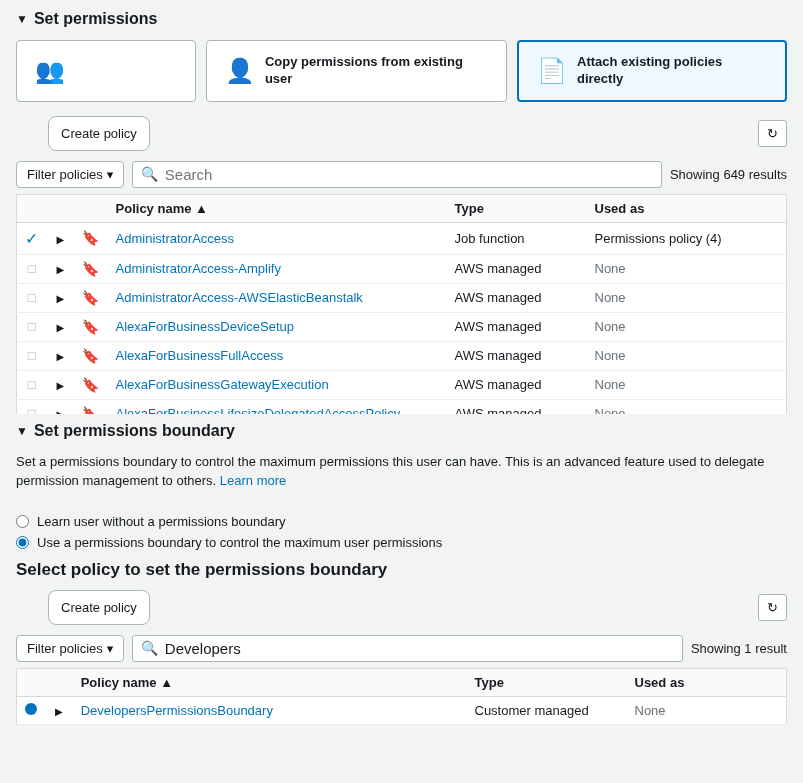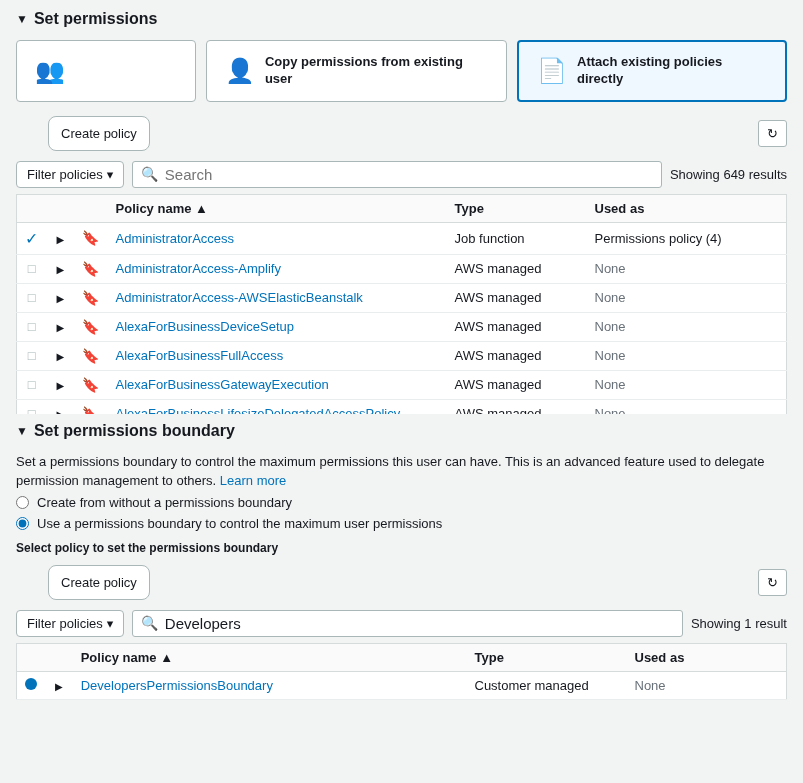--- a/index.html
+++ b/index.html
@@ -196,40 +196,40 @@
     }
 
     
     .boundary-section {
       margin-top: 8px;
       margin-bottom: 14px;
     }
     .boundary-description {
       font-size: 13px;
       color: #16191f;
-      margin-bottom: 4px;
+      margin-bottom: 23px;
       line-height: 1.5;
     }
     .boundary-description a {
       color: #0073bb;
       text-decoration: none;
     }
     .radio-option {
       display: flex;
       align-items: center;
       gap: 8px;
       margin-bottom: 6px;
       font-size: 13px;
     }
     .radio-option input[type=radio] {
       accent-color: #0073bb;
     }
 
     .select-policy-label {
-      font-size: 12px;
+      font-size: 17px;
       font-weight: 600;
       margin-bottom: 10px;
       color: #16191f;
     }
 
     .dot-blue {
       width: 12px; height: 12px;
       border-radius: 50%;
       background: #0073bb;
       display: inline-block;
@@ -459,21 +459,21 @@
       <span>Set permissions boundary</span>
     </div>
 
     <p class="boundary-description">
       <span>Set a permissions boundary to control the maximum permissions this user can have. This is an advanced feature used to delegate permission management to others.</span>
       <a href="#">Learn more</a>
     </p>
 
     <div class="radio-option">
       <input type="radio" name="boundary" id="no-boundary" style="">
-      <label for="no-boundary">Create from without a permissions boundary</label>
+      <label for="no-boundary">Learn user without a permissions boundary</label>
     </div>
     <div class="radio-option">
       <input type="radio" name="boundary" id="use-boundary" checked="" style="">
       <label for="use-boundary">Use a permissions boundary to control the maximum user permissions</label>
     </div>
 
     <p class="select-policy-label" style="margin-top:10px;">Select policy to set the permissions boundary</p>
 
     <div class="toolbar-row">
       <button class="btn-create-policy">Create policy</button>

